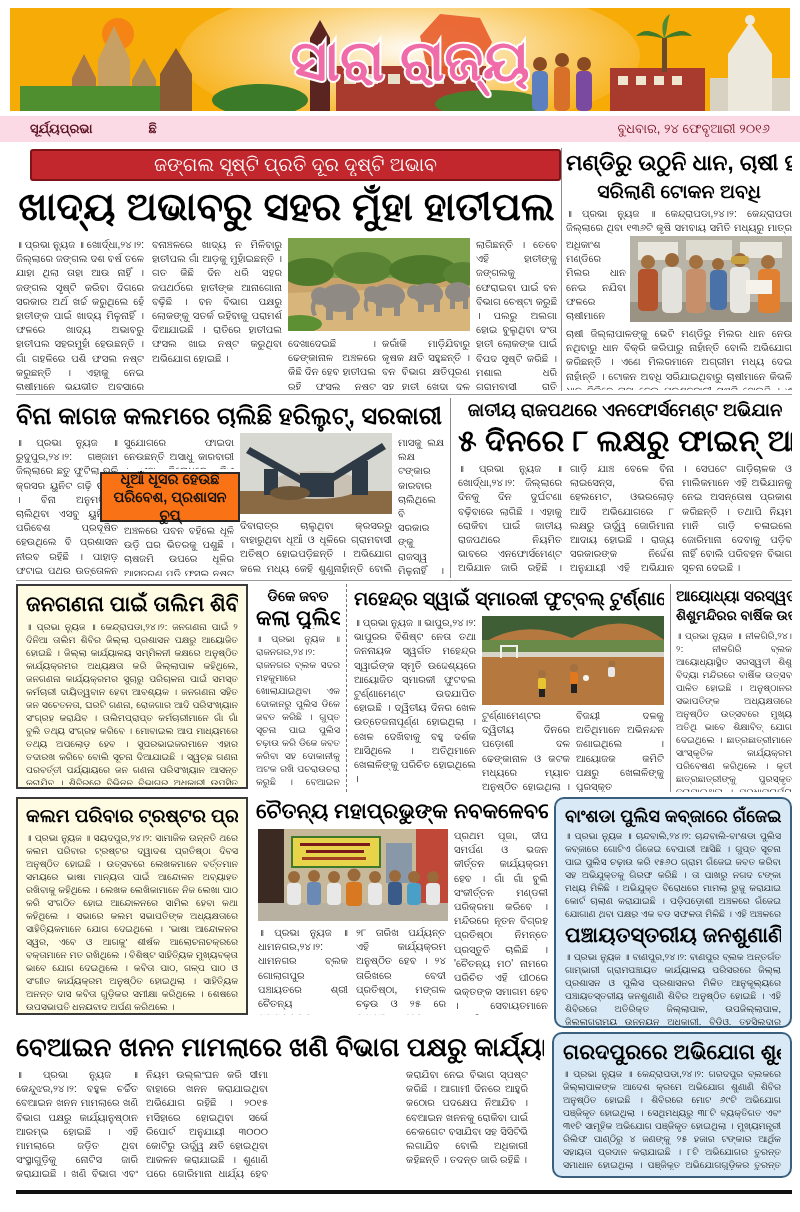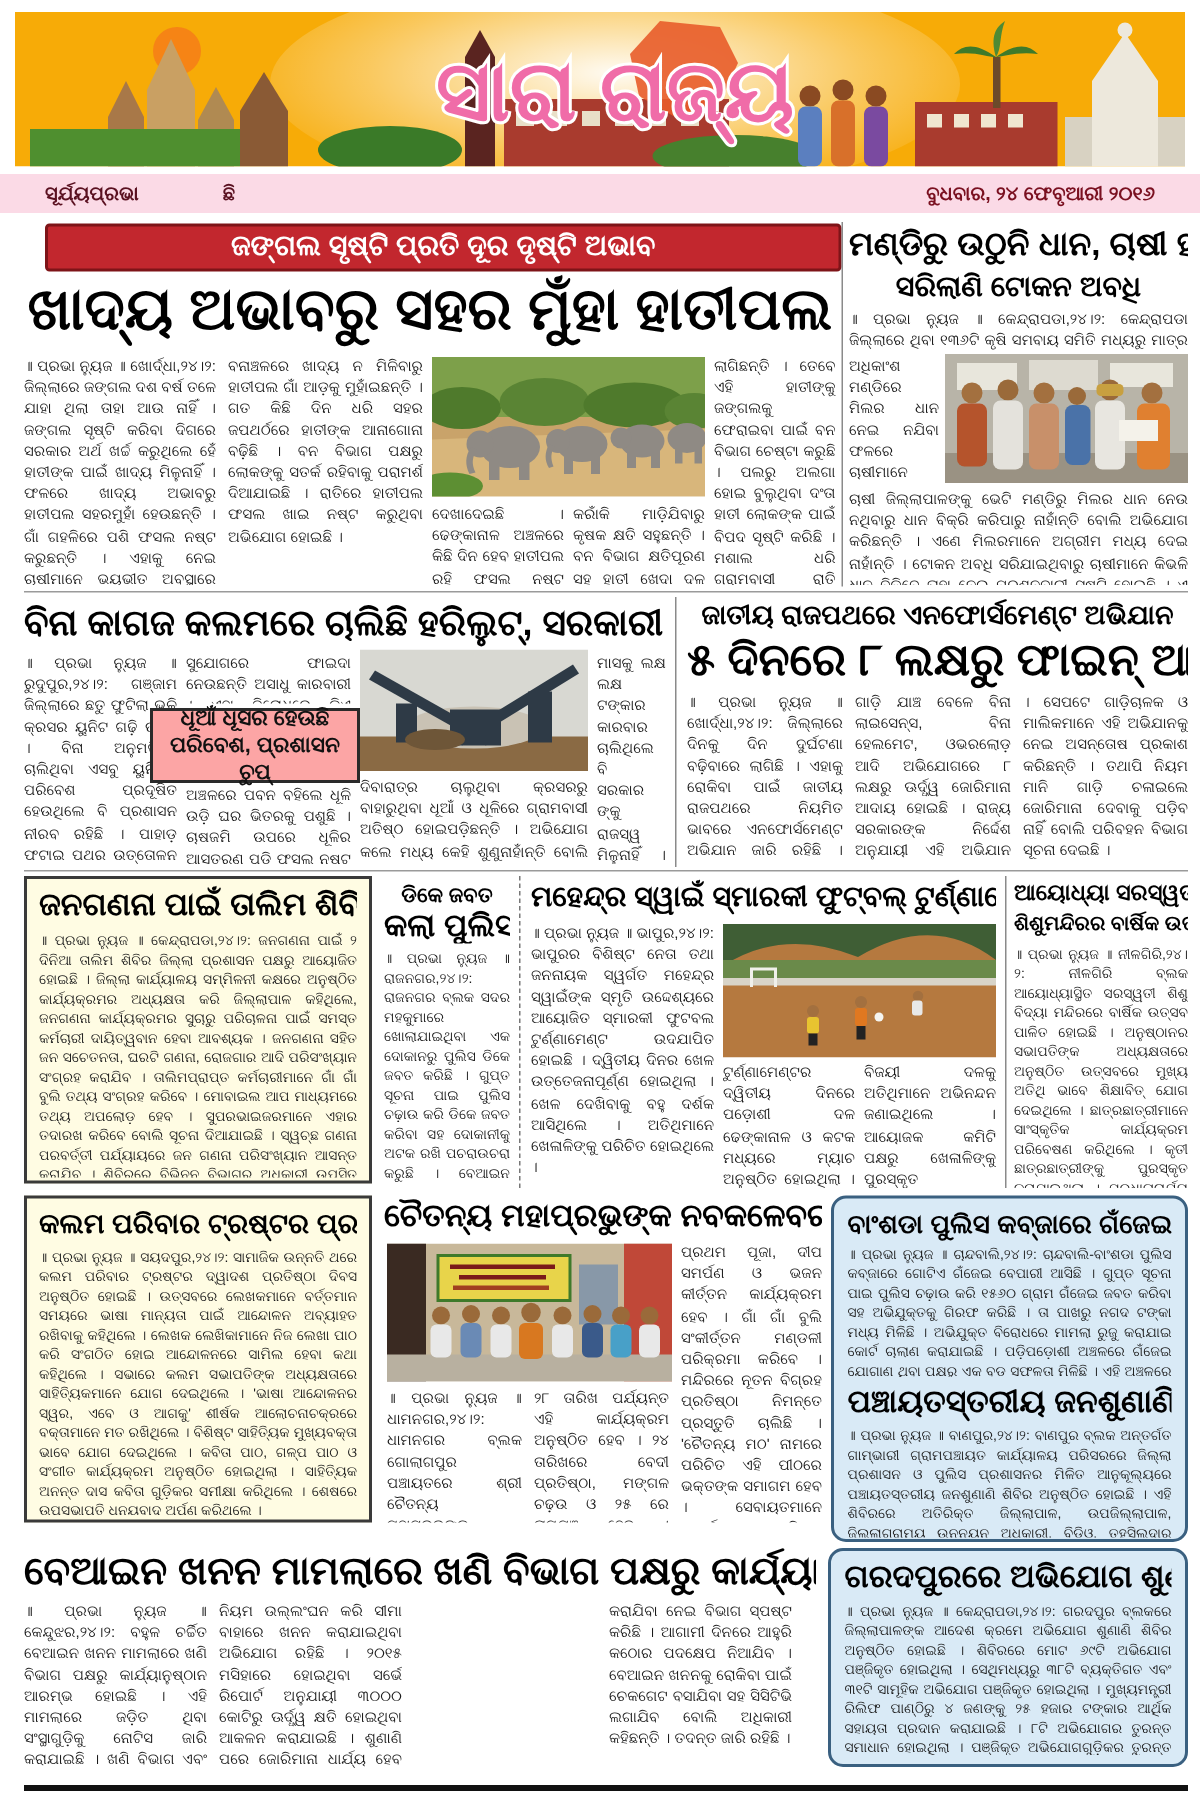--- a/index.html
+++ b/index.html
@@ -3,31 +3,31 @@
 <meta charset="utf-8">
 <style>
   html,body{margin:0;padding:0;background:#ffffff;}
   #page{position:relative;width:800px;height:1212px;background:#ffffff;overflow:hidden;
         font-family:"Liberation Sans","DejaVu Sans",sans-serif;color:#111;}
   .abs{position:absolute;}
   .body-txt{font-size:10px;line-height:1.42;text-align:justify;overflow:hidden;color:#1a1a1a;word-break:break-word;}
   .body-sm{font-size:9.3px;line-height:1.4;}
   .hl{font-weight:bold;color:#000;text-align:center;overflow:hidden;white-space:nowrap;}
   .kicker-banner{background:#C2272E;border:2px solid #7E1418;border-radius:3px;display:flex;align-items:center;justify-content:center;}
-  .kicker-banner span{color:#fff;font-weight:bold;font-size:19px;white-space:nowrap;overflow:hidden;}
+  .kicker-banner span{color:#fff;font-weight:normal;font-size:19px;white-space:nowrap;overflow:hidden;}
   .box-yellow{background:#FFFCE3;border:2px solid #3a3a3a;}
   .box-blue{background:#D9EAF6;border:2px solid #3A6080;border-radius:10px;}
-  .inset-blue{background:#fca5a5;border:2.5px solid #2a2a2a;display:flex;align-items:center;justify-content:center;}
+  .inset-blue{background:#f97316;border:2.5px solid #2a2a2a;display:flex;align-items:center;justify-content:center;}
   .inset-blue span{font-weight:bold;font-size:14.5px;text-align:center;line-height:1.25;}
   .vrule{border-left:1px solid #8a8a8a;}
   .vrule-dash{border-left:1px dashed #777;}
   .hrule{border-top:1px solid #9a9a9a;}
   .strip{background:#FBDAE6;display:flex;align-items:center;}
   .strip .pname{font-weight:bold;font-size:13px;color:#5a1020;}
-  .strip .pdate{font-weight:bold;font-size:13px;color:#7a1020;margin-left:auto;}
+  .strip .pdate{font-weight:normal;font-size:13px;color:#7a1020;margin-left:auto;}
   .photo{display:block;}
 </style>
 </head>
 <body>
 
 <div id="page">
 
   <svg class="abs photo" style="left:10px;top:8px;" width="780" height="103" viewBox="0 0 780 103">
     <defs>
       <radialGradient id="glow" cx="50%" cy="45%" r="60%">

